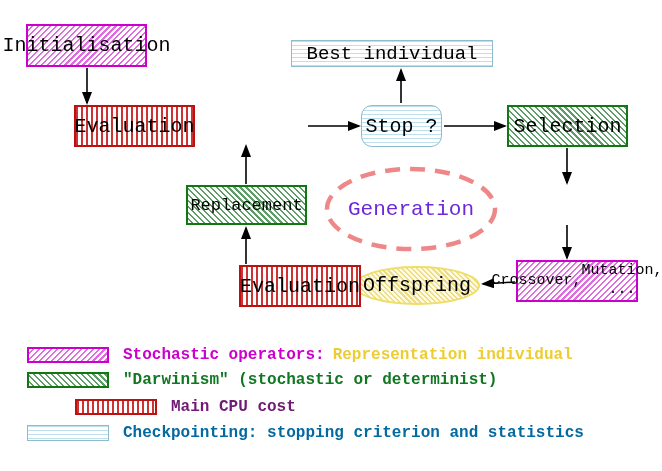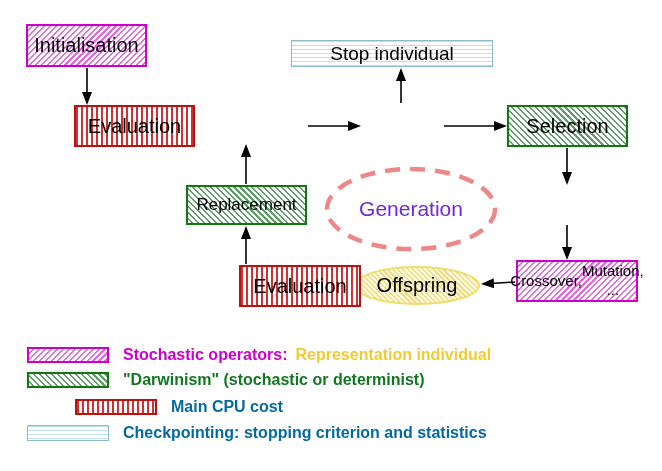--- a/index.html
+++ b/index.html
@@ -1,18 +1,18 @@
 <!DOCTYPE html>
 <html><head>
 <meta charset="utf-8">
 <style>
   html,body{margin:0;padding:0;background:#ffffff;}
   .stage{
     position:relative;width:662px;height:471px;background:#ffffff;overflow:hidden;
-    font-family:Liberation Sans, sans-serif;
+    font-family:Liberation Mono, monospace;
   }
   .arrow-layer{position:absolute;left:0;top:0;width:662px;height:471px;z-index:1;pointer-events:none;}
   .node{
     position:absolute;z-index:2;display:flex;align-items:center;justify-content:center;
     text-align:center;color:#000;box-sizing:border-box;
   }
   
   .hatch-magenta{
     border:2px solid #cc00cc;
     background:repeating-linear-gradient(135deg,#ffffff 0 2.6px,#df6cdf 2.6px 4.2px);
@@ -45,21 +45,21 @@
   }
   
   .legend-row{position:absolute;z-index:2;display:flex;align-items:center;}
   .swatch{width:82px;height:16px;box-sizing:border-box;flex:0 0 auto;}
   .swatch.hatch-magenta,.swatch.hatch-green,.swatch.stripe-red-v{border-width:2px;}
   .swatch.stripe-cyan-h{border-width:1.5px;}
   .legend-text{margin-left:14px;font-size:16px;font-weight:bold;white-space:nowrap;}
   .lt-magenta{color:#cc00cc;}
   .lt-gold{color:#eecc33;margin-left:8px;}
   .lt-green{color:#117722;}
-  .lt-red{color:#0369a1;}
+  .lt-red{color:#701a75;}
   .lt-cyan{color:#0369a1;}
 </style>
 </head>
 <body>
 
 <div class="stage">
 
   <svg class="arrow-layer" width="662" height="471" viewBox="0 0 662 471">
     <defs>
       <marker id="ah" markerWidth="13" markerHeight="10" refX="11" refY="5" orient="auto" markerUnits="userSpaceOnUse">
@@ -83,23 +83,26 @@
   <div class="node hatch-magenta fs20" style="left:26px;top:24px;width:121px;height:43px;">
     <span>Initialisation</span>
   </div>
 
   <div class="node stripe-red-v fs20" style="left:26px;top:105px;width:121px;height:42px;">
     <span>Evaluation</span>
   </div>
 
 
   <div class="node stripe-cyan-h fs19" style="left:291px;top:40px;width:202px;height:27px;">
-    <span>Stop individual</span>
+    <span>Best individual</span>
   </div>
 
+  <div class="node stripe-cyan-h rounded fs20" style="left:361px;top:105px;width:81px;height:42px;">
+    <span>Stop ?</span>
+  </div>
 
   <div class="node hatch-green fs20" style="left:507px;top:105px;width:121px;height:42px;">
     <span>Selection</span>
   </div>
 
 
   <div class="node hatch-magenta fs15" style="left:516px;top:260px;width:122px;height:42px;flex-direction:row;">
     <span>Crossover,</span>
     <span>Mutation, ...</span>
   </div>

